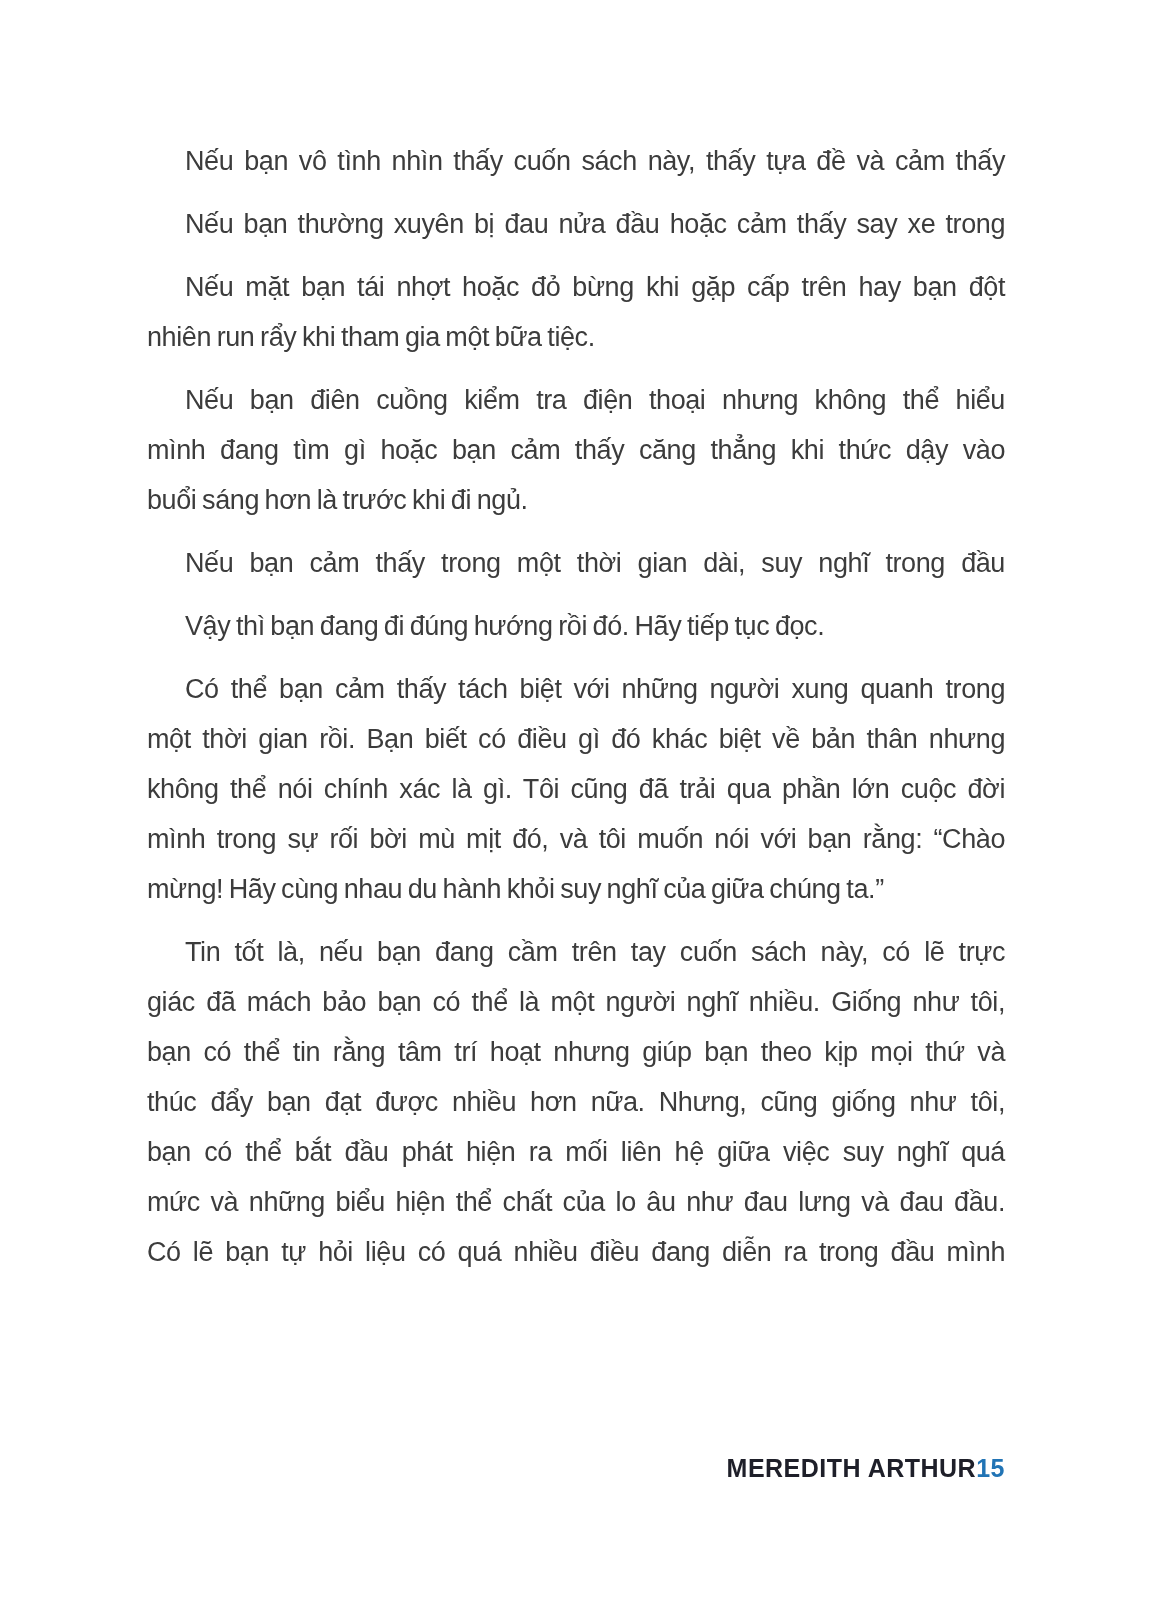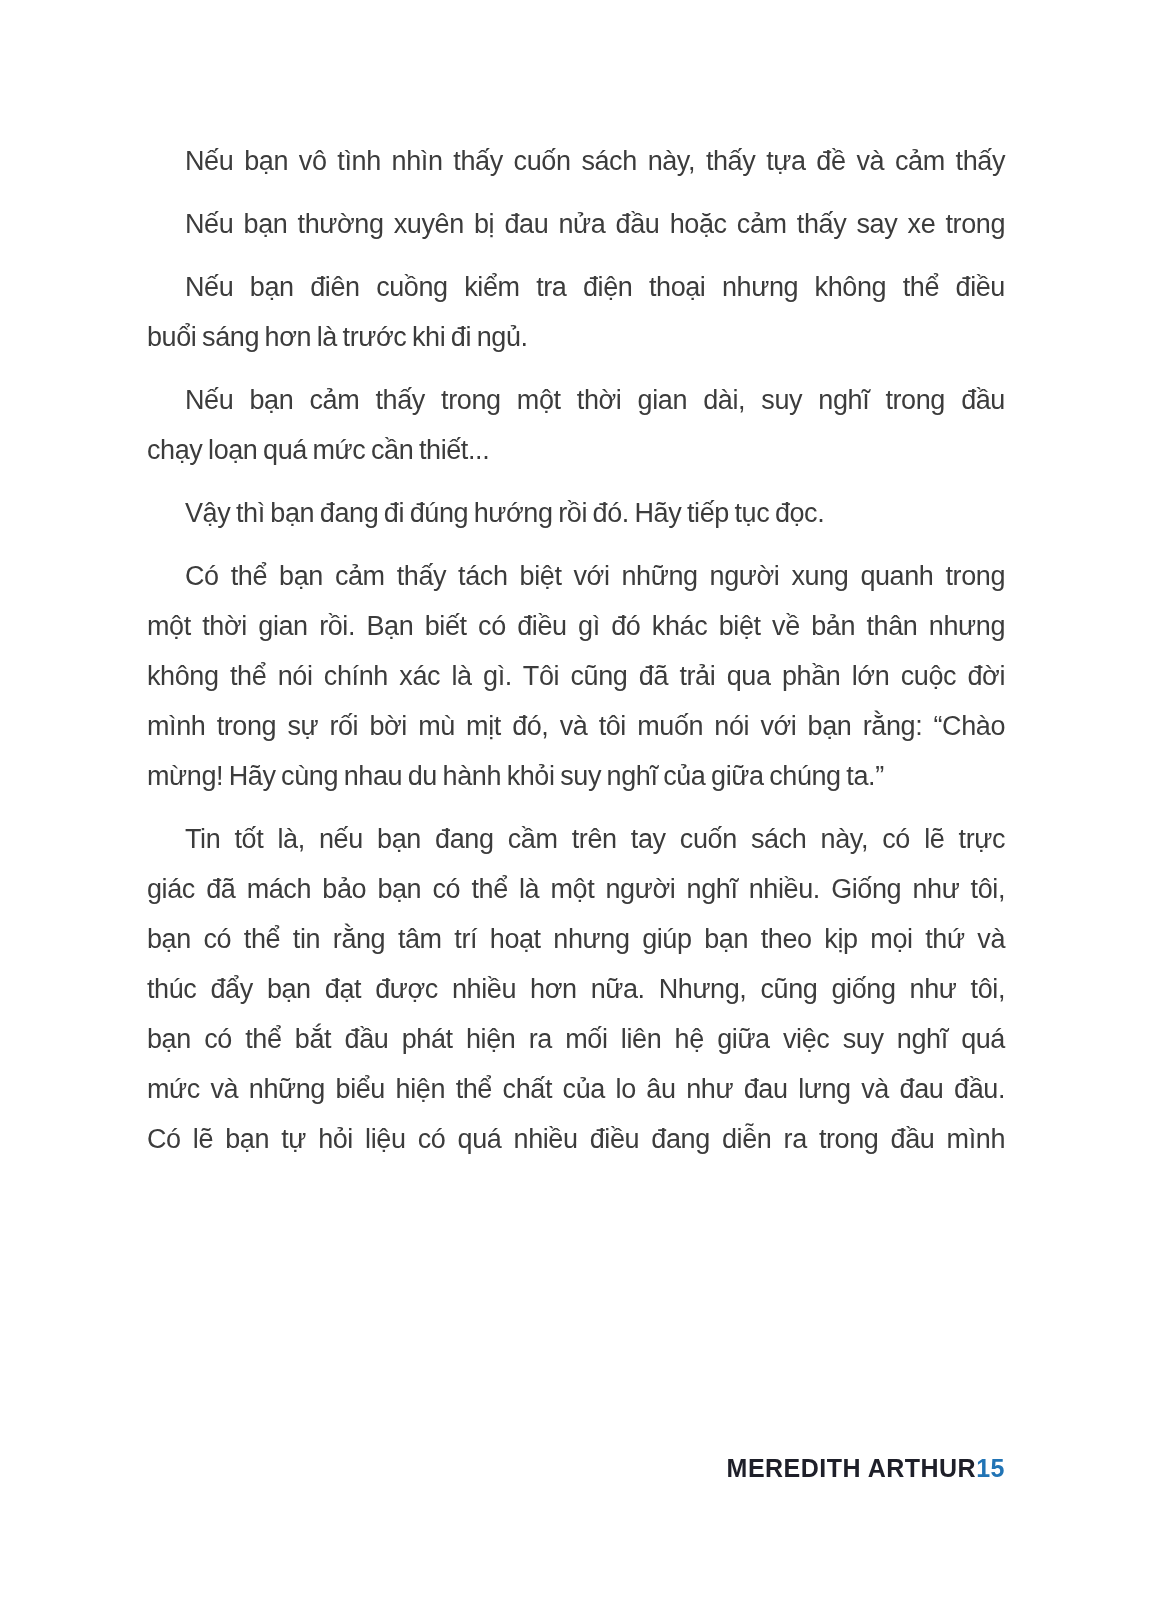--- a/index.html
+++ b/index.html
@@ -65,29 +65,33 @@
   <main class="text-block">
 
     <p class="para">
       <span class="line first">Nếu bạn vô tình nhìn thấy cuốn sách này, thấy tựa đề và cảm thấy</span>
     </p>
 
     <p class="para">
       <span class="line first">Nếu bạn thường xuyên bị đau nửa đầu hoặc cảm thấy say xe trong</span>
     </p>
 
+    <p class="para">
+      <span class="line first">Nếu mặt bạn tái nhợt hoặc đỏ bừng khi gặp cấp trên hay bạn đột</span>
+      <span class="line last">nhiên run rẩy khi tham gia một bữa tiệc.</span>
+    </p>
 
     <p class="para">
-      <span class="line first">Nếu bạn điên cuồng kiểm tra điện thoại nhưng không thể điều</span>
+      <span class="line first">Nếu bạn điên cuồng kiểm tra điện thoại nhưng không thể hiểu</span>
+      <span class="line">mình đang tìm gì hoặc bạn cảm thấy căng thẳng khi thức dậy vào</span>
       <span class="line last">buổi sáng hơn là trước khi đi ngủ.</span>
     </p>
 
     <p class="para">
       <span class="line first">Nếu bạn cảm thấy trong một thời gian dài, suy nghĩ trong đầu</span>
-      <span class="line last">chạy loạn quá mức cần thiết...</span>
     </p>
 
     <p class="para">
       <span class="line first last">Vậy thì bạn đang đi đúng hướng rồi đó. Hãy tiếp tục đọc.</span>
     </p>
 
     <p class="para">
       <span class="line first">Có thể bạn cảm thấy tách biệt với những người xung quanh trong</span>
       <span class="line">một thời gian rồi. Bạn biết có điều gì đó khác biệt về bản thân nhưng</span>
       <span class="line">không thể nói chính xác là gì. Tôi cũng đã trải qua phần lớn cuộc đời</span>

